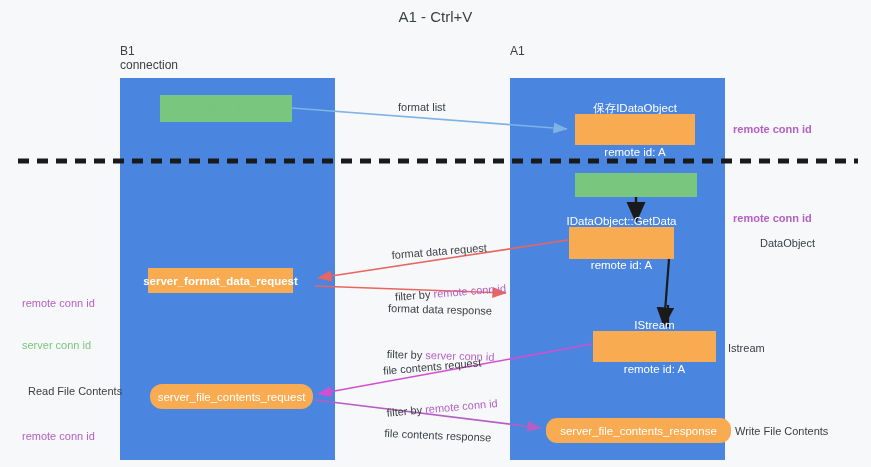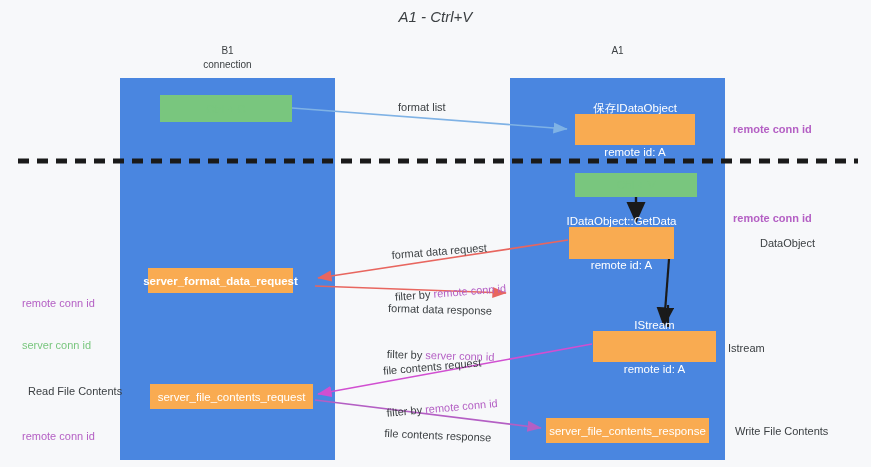--- a/index.html
+++ b/index.html
@@ -29,22 +29,21 @@
     width: 871px;
     text-align: center;
     font-size: 15px;
     line-height: 21px;
     color: #3c4043;
     white-space: pre;
   }
 
   
   .col-head {
-    text-align: center;
-    font-size: 10px;
+    font-size: 12px;
     line-height: 14px;
     color: #3c4043;
     white-space: pre;
   }
   #head-b1 { left: 120px; top: 44px; width: 215px; }
   #head-a1 { left: 510px; top: 44px; width: 215px; }
 
   
   .lane {
     background: #4a86e0;
@@ -68,22 +67,22 @@
   .node.green  { background: #79c67e; }
   .node.orange { background: #f9ab51; gap: 30px; }
 
   #n-ctrlc  { left: 160px; top: 95px;  width: 132px; height: 27px; }
   #n-save   { left: 575px; top: 114px; width: 120px; height: 31px; }
   #n-ctrlv  { left: 575px; top: 173px; width: 122px; height: 24px; }
   #n-getdata{ left: 569px; top: 227px; width: 105px; height: 32px; }
   #n-sfdreq { left: 148px; top: 268px; width: 145px; height: 25px; font-weight: bold; }
   #n-sfdres { left: 512px; top: 280px; width: 157px; height: 25px; }
   #n-istream{ left: 593px; top: 331px; width: 123px; height: 31px; }
-  #n-sfcreq { left: 150px; top: 384px; width: 163px; height: 25px; }
-  #n-sfcres { left: 546px; top: 418px; width: 163px; height: 25px; }
+  #n-sfcreq { left: 150px; top: 384px; width: 163px; height: 25px; border-radius: 12px; }
+  #n-sfcres { left: 546px; top: 418px; width: 185px; height: 25px; border-radius: 11px; }
 
   
   .lbl {
     font-size: 11px;
     line-height: 14px;
     white-space: pre;
     color: #3c4043;
   }
   .lbl.bold { font-weight: bold; }
   .purple { color: #b45fc4; }
@@ -130,21 +129,21 @@
     left: 0; top: 0;
     width: 871px; height: 467px;
     pointer-events: none;
   }
 </style>
 </head>
 <body>
 
 <div id="canvas">
 
-  <div class="abs" id="title"><span style="display: block; font-style: italic;">A1 - Ctrl+V</span></div>
+  <div class="abs" id="title"><span style="display: block;">A1 - Ctrl+V</span></div>
 
   <div class="abs col-head" id="head-b1"><span style="display: block;">B1</span><span style="display: block;">connection</span></div>
   <div class="abs col-head" id="head-a1"><span style="display: block;">A1</span></div>
 
   <div class="abs lane" id="lane-b1"></div>
   <div class="abs lane" id="lane-a1"></div>
 
   <svg id="links" viewBox="0 0 871 467">
     <defs>
       <marker id="ah-blue" markerWidth="9" markerHeight="7" refX="8.5" refY="3.5" orient="auto">

